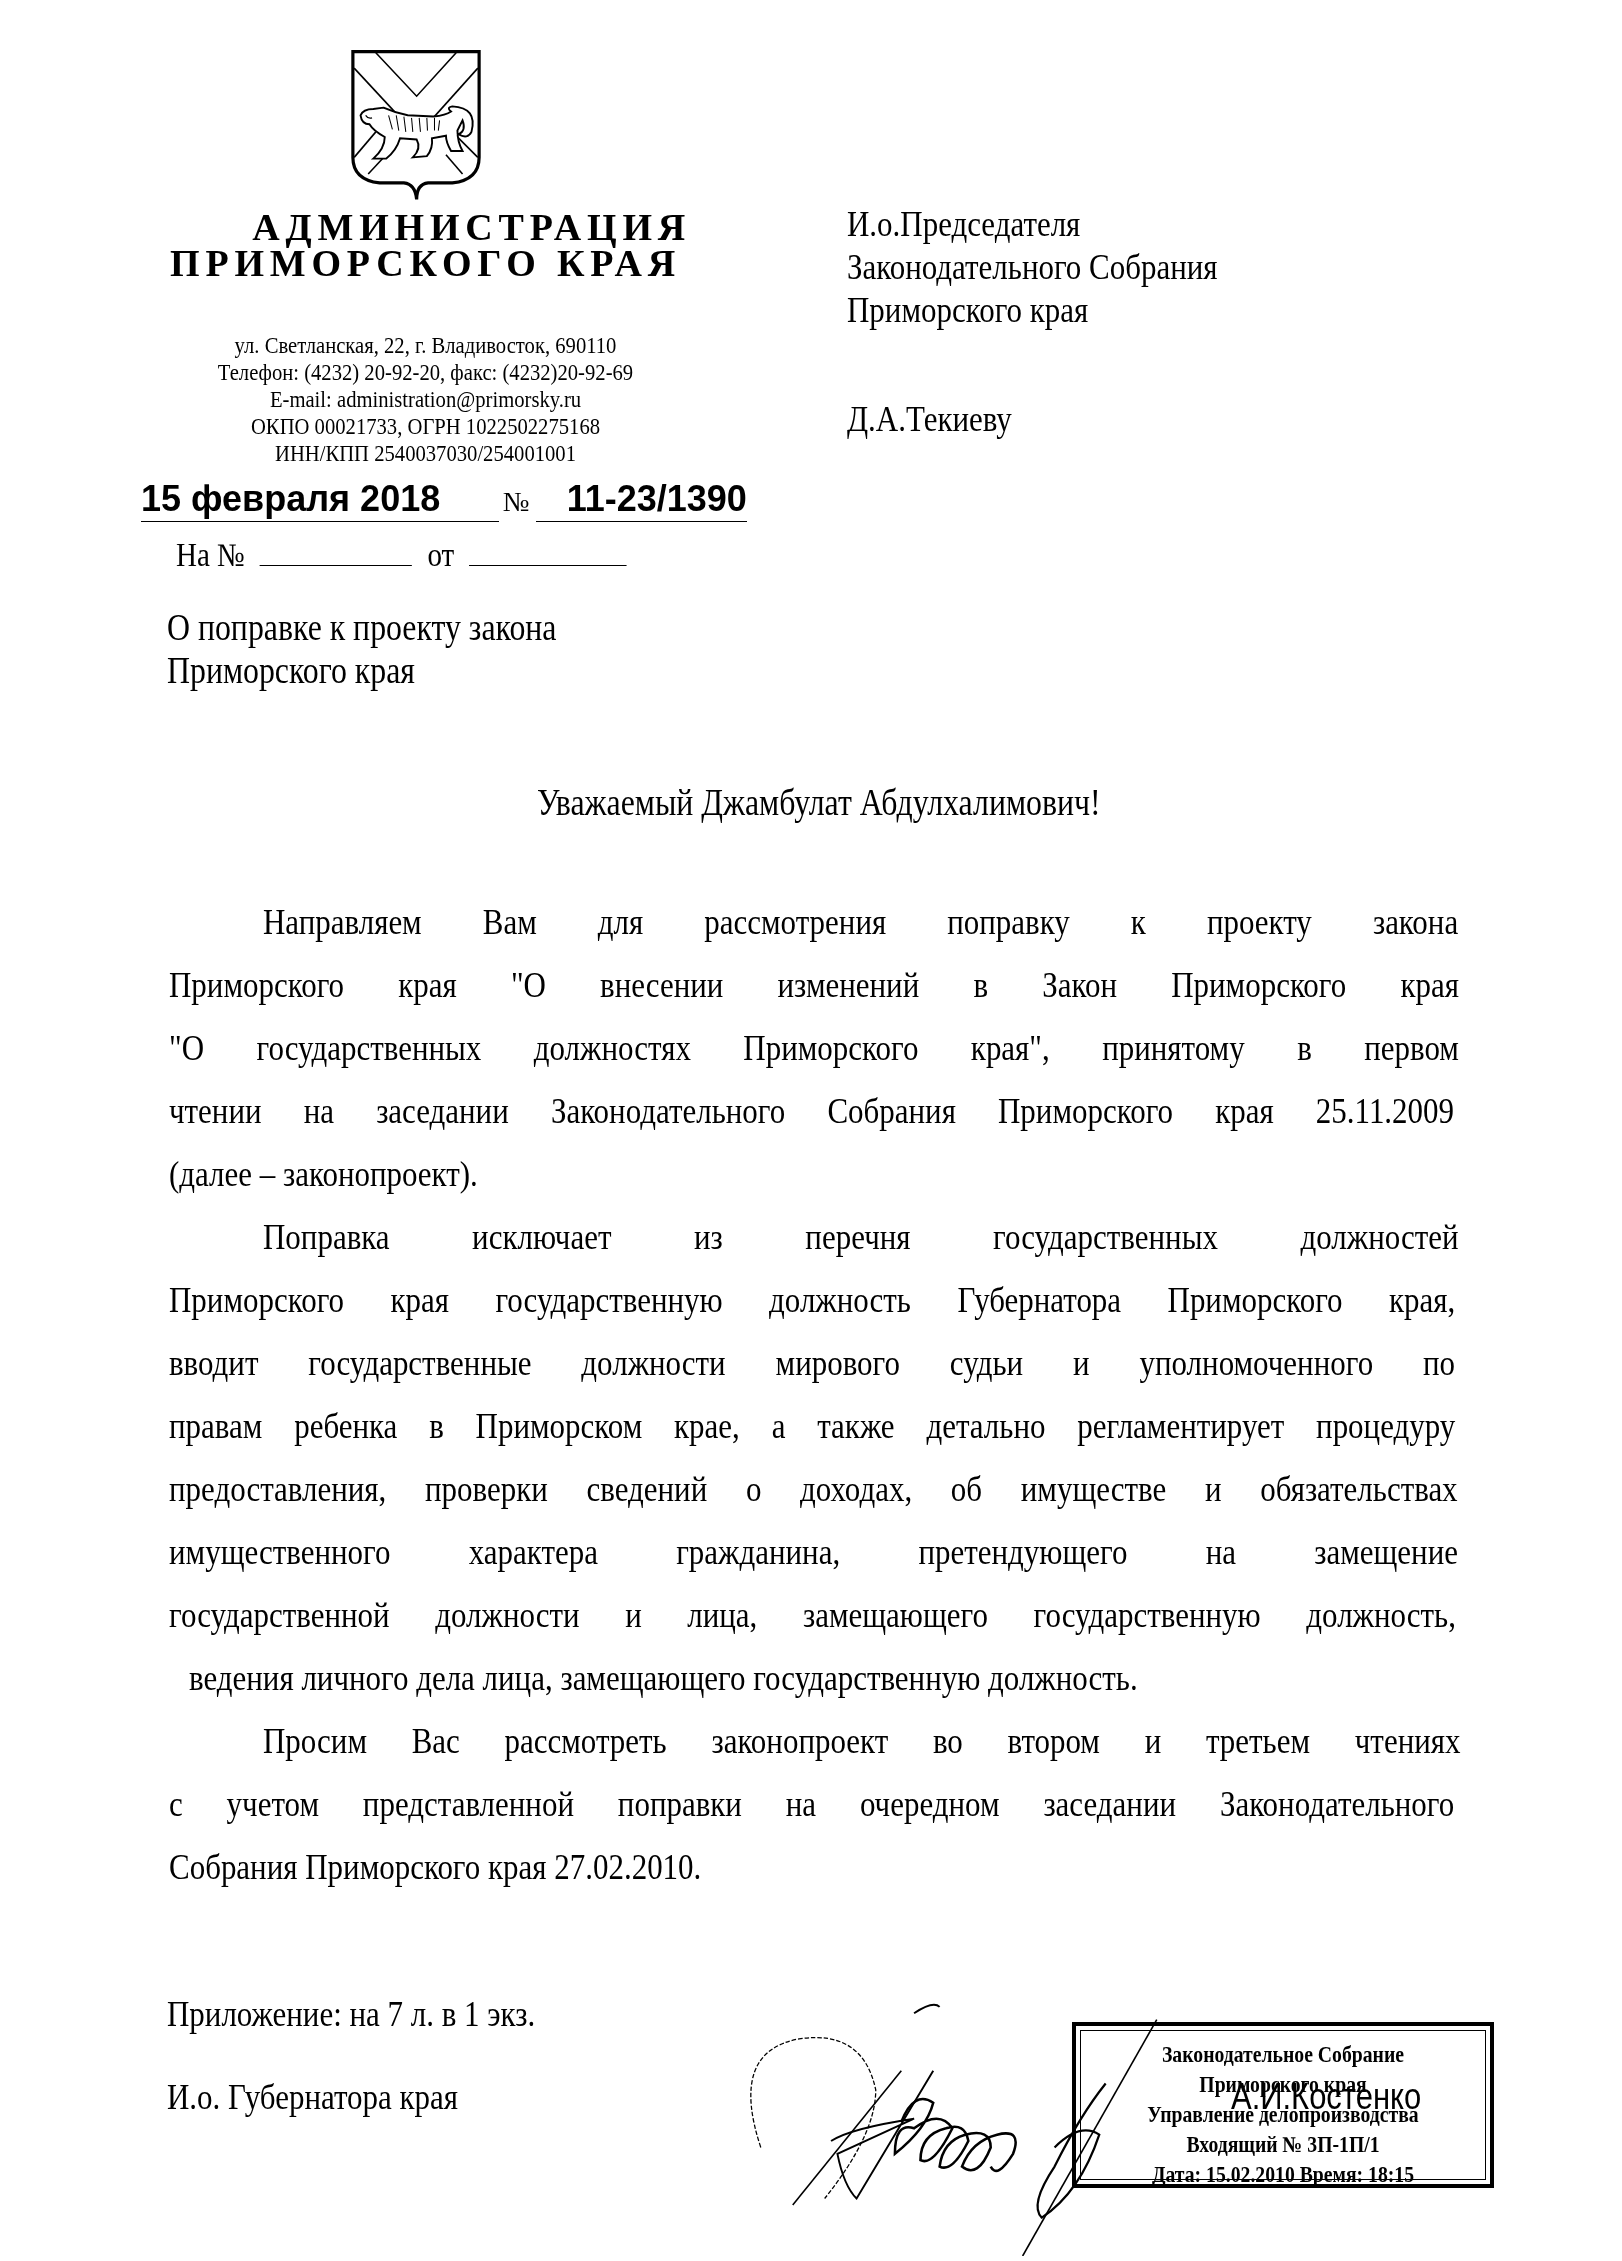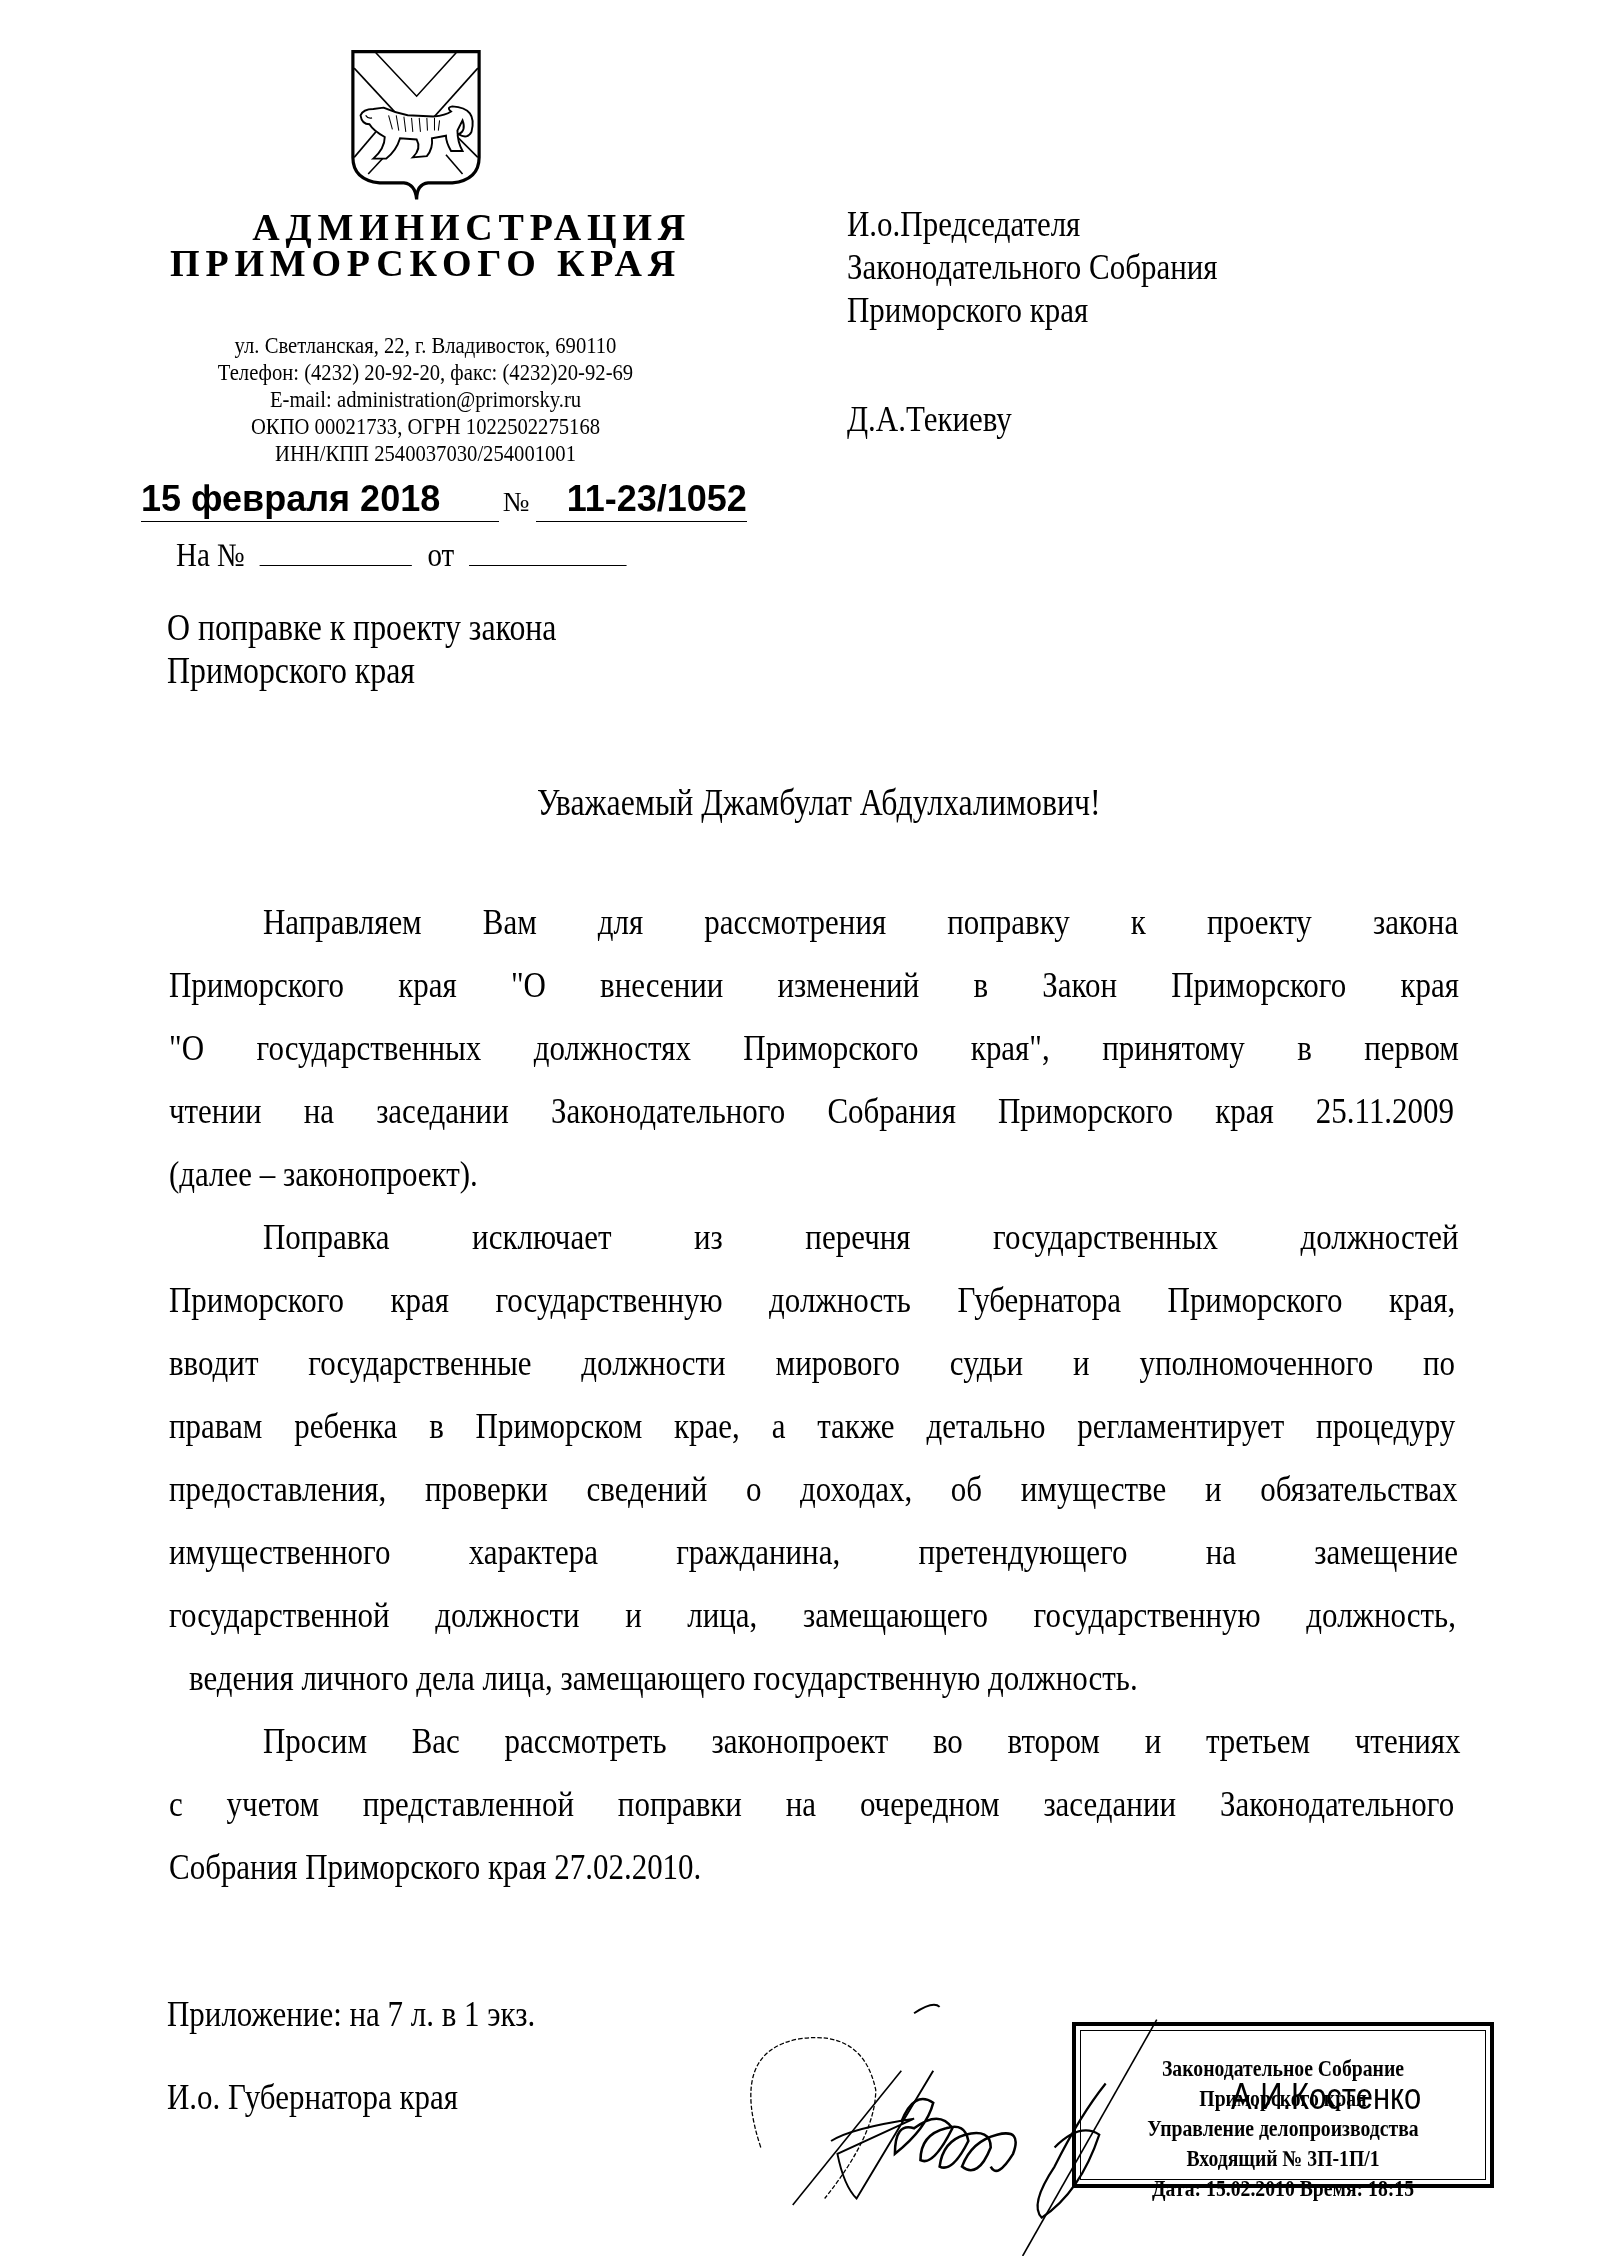--- a/index.html
+++ b/index.html
@@ -22,21 +22,21 @@
   .addressee .name { margin-top: 66px; }
   .salutation { left: 169px; width: 1300px; top: 781px; text-align: center; font-size: 37px; }
   .salutation span { display: inline-block; transform: scaleX(0.86); }
   .body-text { left: 169px; width: 1300px; top: 891px; font-size: 36px; line-height: 63px; }
   .body-text .line { display: block; text-align: justify; text-align-last: justify; white-space: nowrap; overflow: hidden; }
   .para { margin: 0; }
   .annex { left: 167px; top: 1993px; font-size: 36px; transform: scaleX(0.86); transform-origin: left top; white-space: nowrap; }
   .signer-title { left: 167px; top: 2076px; font-size: 36px; transform: scaleX(0.86); transform-origin: left top; white-space: nowrap; }
   .signer-name { left: 1231px; top: 2076px; font-size: 36px; transform: scaleX(0.86); transform-origin: left top; white-space: nowrap; font-family: "Liberation Sans", "DejaVu Sans", sans-serif; }
   .signature { left: 722px; top: 1975px; width: 448px; height: 281px; }
-  .stamp { left: 1072px; top: 2022px; width: 422px; height: 166px; border: 4.5px solid #000; box-sizing: border-box; outline: 1.3px solid #000; outline-offset: -9px; text-align: center; font-weight: bold; font-size: 22.4px; line-height: 30px; padding-top: 28px; }
+  .stamp { left: 1072px; top: 2022px; width: 422px; height: 166px; border: 4.5px solid #000; box-sizing: border-box; outline: 1.3px solid #000; outline-offset: -9px; text-align: center; font-weight: bold; font-size: 22.4px; line-height: 30px; padding-top: 14px; }
   .stamp div { white-space: nowrap; transform: scaleX(0.88); }
 </style>
 </head>
 <body>
 
 <div class="abs emblem">
   <svg width="132" height="153" viewBox="0 0 206 240">
     <path d="M4 4 L202 4 L202 170 Q202 205 160 210 L122 210 Q104 212 104 236 Q102 212 84 210 L46 210 Q4 205 4 170 Z" fill="#fff" stroke="#000" stroke-width="5"></path>
     <path d="M40 6 L104 74 L166 6" fill="none" stroke="#000" stroke-width="2.5"></path>
     <path d="M6 30 L82 112" fill="none" stroke="#000" stroke-width="2.5"></path>
@@ -56,21 +56,21 @@
 
 <div class="abs addr">
   <div>ул. Светланская, 22, г. Владивосток, 690110</div>
   <div>Телефон: (4232) 20-92-20, факс: (4232)20-92-69</div>
   <div>E-mail: administration@primorsky.ru</div>
   <div>ОКПО 00021733, ОГРН 1022502275168</div>
   <div>ИНН/КПП 2540037030/254001001</div>
 </div>
 
 <div class="abs regline">
-  <span class="reg-date">15 февраля 2018</span><span class="reg-no-sign">№</span><span class="reg-no">11-23/1052</span>
+  <span class="reg-date">15 февраля 2018</span><span class="reg-no-sign">№</span><span class="reg-no">11-23/1390</span>
 </div>
 
 <div class="abs reply">
   <span>На №</span>
   <span class="blank" style="width:173px;margin:0 9px;"></span>
   <span>от</span>
   <span class="blank" style="width:179px;margin-left:9px;"></span>
 </div>
 
 <div class="abs subject">

